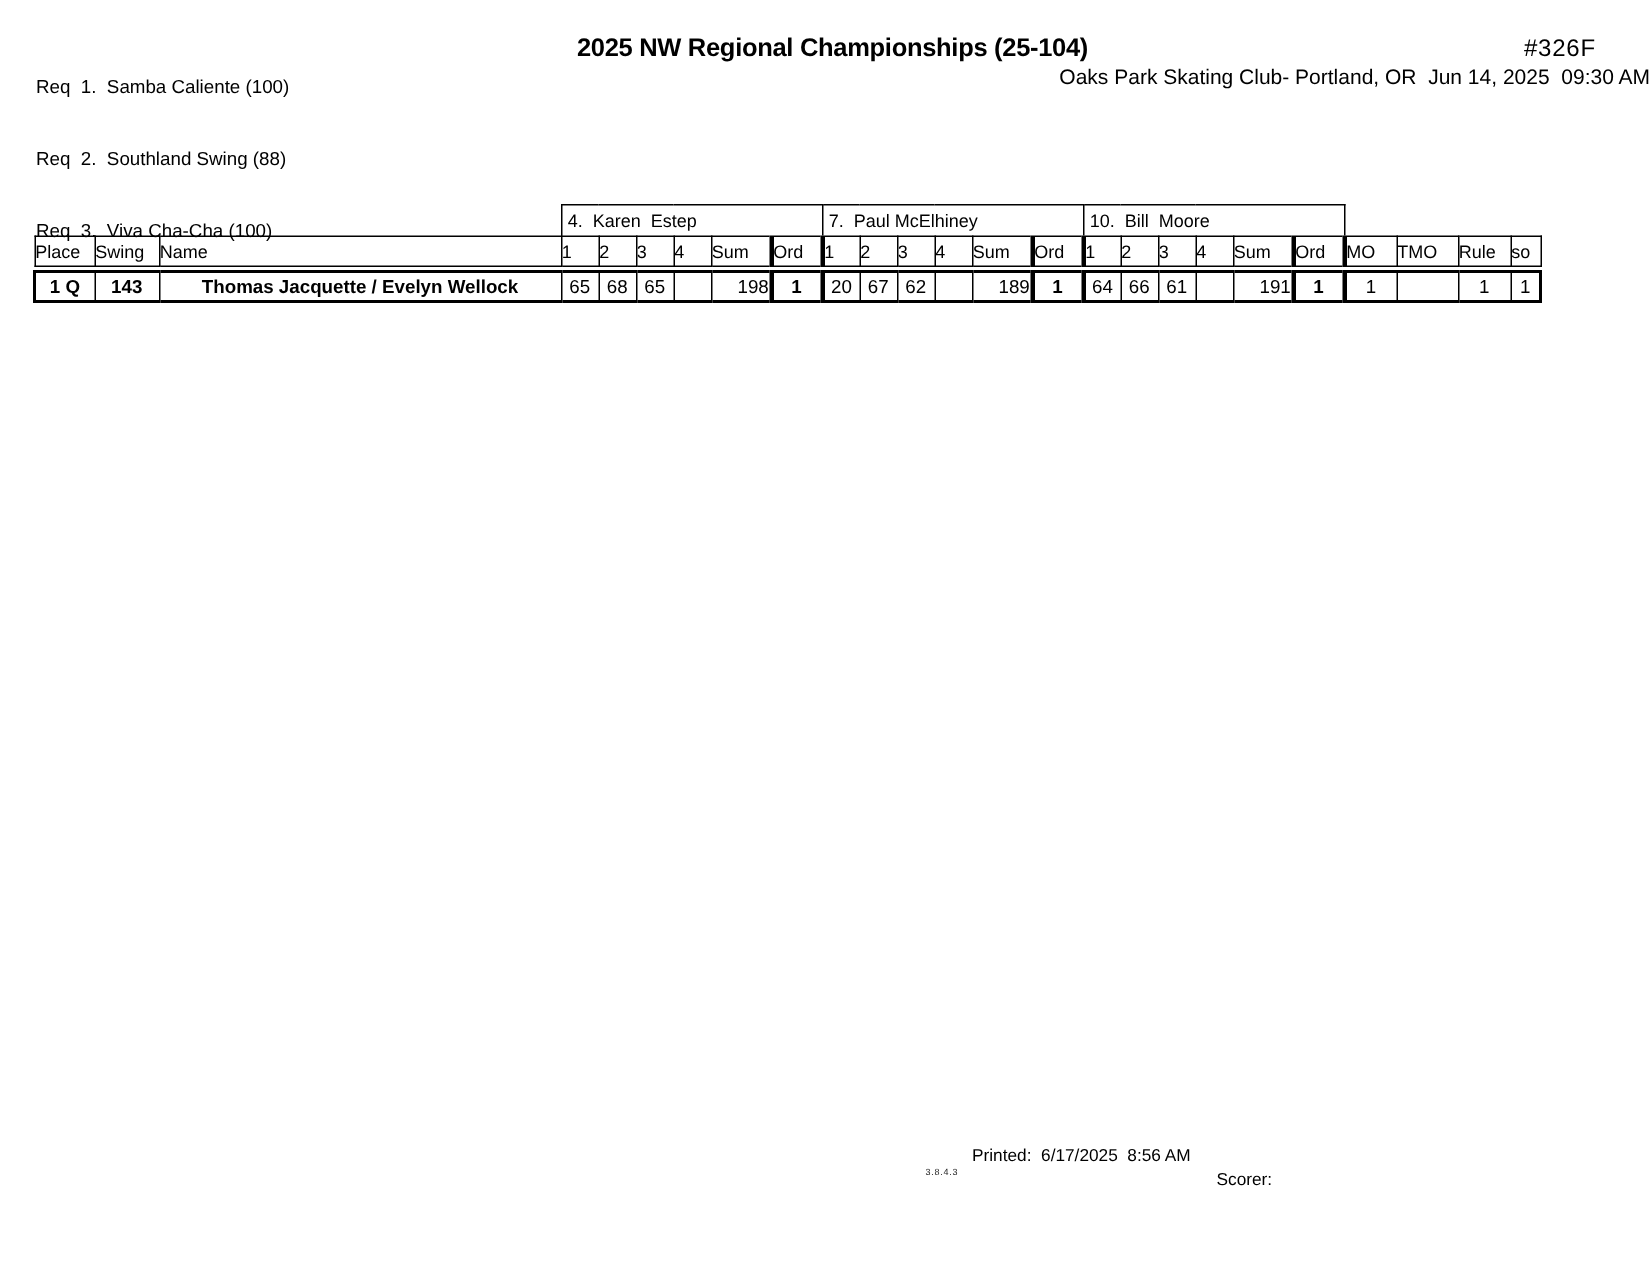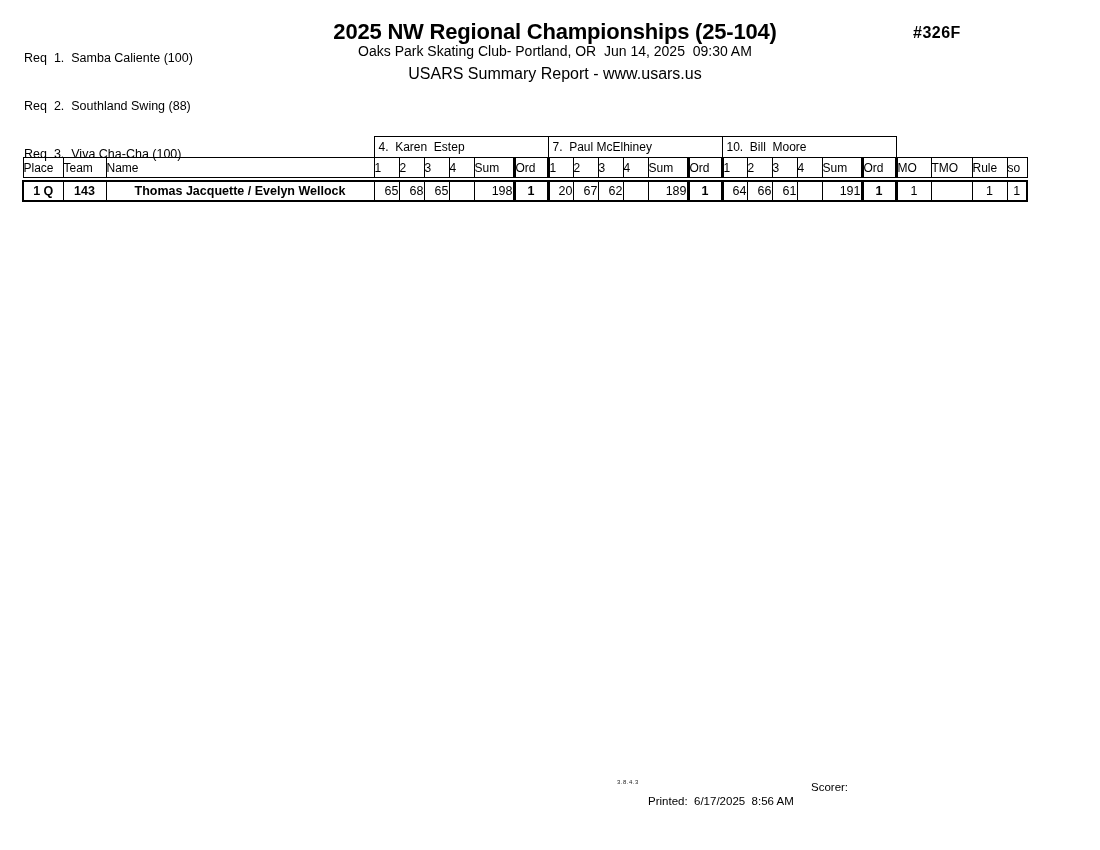--- a/index.html
+++ b/index.html
@@ -10,75 +10,74 @@
     position: relative;
     overflow: hidden;
   }
   .page { position: absolute; left: 0; top: 0; width: 1100px; height: 850px; background: #ffffff; }
 
   
   .req-list { position: absolute; left: 24px; top: 18px; font-size: 12.5px; line-height: 16px; white-space: pre; }
 
   
   .title-block { position: absolute; left: 10px; top: 21px; width: 1090px; text-align: center; }
-  .t1 { font-size: 22px; font-weight: bold; line-height: 21px; letter-spacing: -0.2px; }
-  .t2 { font-size: 14px; line-height: 19px; }
+  .t1 { font-size: 17px; font-weight: bold; line-height: 21px; letter-spacing: -0.2px; }
+  .t2 { font-size: 14px; line-height: 19px; text-align: right; }
   .t3 { font-size: 19px; font-weight: bold; line-height: 23px; margin-top: 1px; letter-spacing: -0.2px; }
   .t4 { font-size: 16px; line-height: 25px; }
 
-  .event-num { position: absolute; left: 913px; top: 24px; font-size: 16px; font-weight: bold; letter-spacing: 0.5px; }
+  .event-num { position: absolute; left: 1016px; top: 24px; font-size: 16px; font-weight: normal; letter-spacing: 0.5px; }
 
   
   table.results { position: absolute; left: 22px; top: 136px; border-collapse: collapse; table-layout: fixed; }
   table.results td { padding: 0; font-size: 12px; overflow: hidden; white-space: nowrap; }
 
   tr.band td.judge {
     border: 1px solid #000; height: 20px;
     text-align: left; padding-left: 4px; font-size: 12px; margin-top: 41px;
   }
   tr.band td.corner { border: none; }
 
   tr.hdr td { border: 1px solid #000; height: 19px; text-align: left; }
-  td.al { text-align: right; padding-left: 4px; }
+  td.al { text-align: center; padding-left: 4px; }
   td.nm { text-align: center; padding-left: 5px; }
   td.ar { text-align: right; padding-right: 3px; margin-top: 15px; }
   td.ac { text-align: center; }
   td.ord { border-left: 3px solid #000 !important; border-right: 3px solid #000 !important; }
 
   tr.spacer td { border: none; height: 2px; }
 
   tr.data td {
     border: 1px solid #000;
     border-top: 2px solid #000; border-bottom: 2px solid #000;
     height: 18px; font-size: 12.5px;
   }
   tr.data td.first { border-left: 2px solid #000; margin-left: 16px; }
   tr.data td.last  { border-right: 2px solid #000; }
   .b { font-weight: bold; }
 
   
   .version-marker { position: absolute; left: 617px; top: 779px; font-size: 6px; letter-spacing: 0.5px; color: #222; }
-  .printed { position: absolute; left: 648px; top: 795px; font-size: 11.5px; white-space: pre; }
+  .printed { position: absolute; left: 648px; top: 765px; font-size: 11.5px; white-space: pre; }
   .scorer { position: absolute; left: 811px; top: 781px; font-size: 11.5px; }
 </style>
 </head>
 <body>
 
 <div class="page">
 
   <div class="req-list">
     <div>Req&nbsp; 1.&nbsp; Samba Caliente (100)</div>
     <div>Req&nbsp; 2.&nbsp; Southland Swing (88)</div>
     <div>Req&nbsp; 3.&nbsp; Viva Cha-Cha (100)</div>
   </div>
 
   <div class="title-block">
     <div class="t1">2025 NW Regional Championships (25-104)</div>
     <div class="t2">Oaks Park Skating Club- Portland, OR&nbsp; Jun 14, 2025&nbsp; 09:30 AM</div>
-    <div class="t4">USARS Summary Report - www.usars.us</div>
   </div>
 
   <div class="event-num">#326F</div>
 
   <table class="results">
     <colgroup>
       <col style="width:40px">
         <col style="width:43px">
         <col style="width:268px">
       <col style="width:25px">
@@ -107,21 +106,21 @@
     <tbody>
         <tr class="band">
       <td class="corner" colspan="3"></td>
       <td class="judge" colspan="6">4.&nbsp; Karen&nbsp; Estep</td>
       <td class="judge" colspan="6">7.&nbsp; Paul McElhiney</td>
       <td class="judge" colspan="6">10.&nbsp; Bill&nbsp; Moore</td>
       <td class="corner" colspan="4"></td>
     </tr>
     <tr class="hdr">
       <td>Place</td>
-      <td>Team</td>
+      <td>Swing</td>
       <td class="nm">Name</td>
       <td>1</td>
       <td>2</td>
       <td>3</td>
       <td>4</td>
       <td>Sum</td>
       <td class="ord">Ord</td>
       <td>1</td>
       <td>2</td>
       <td>3</td>

